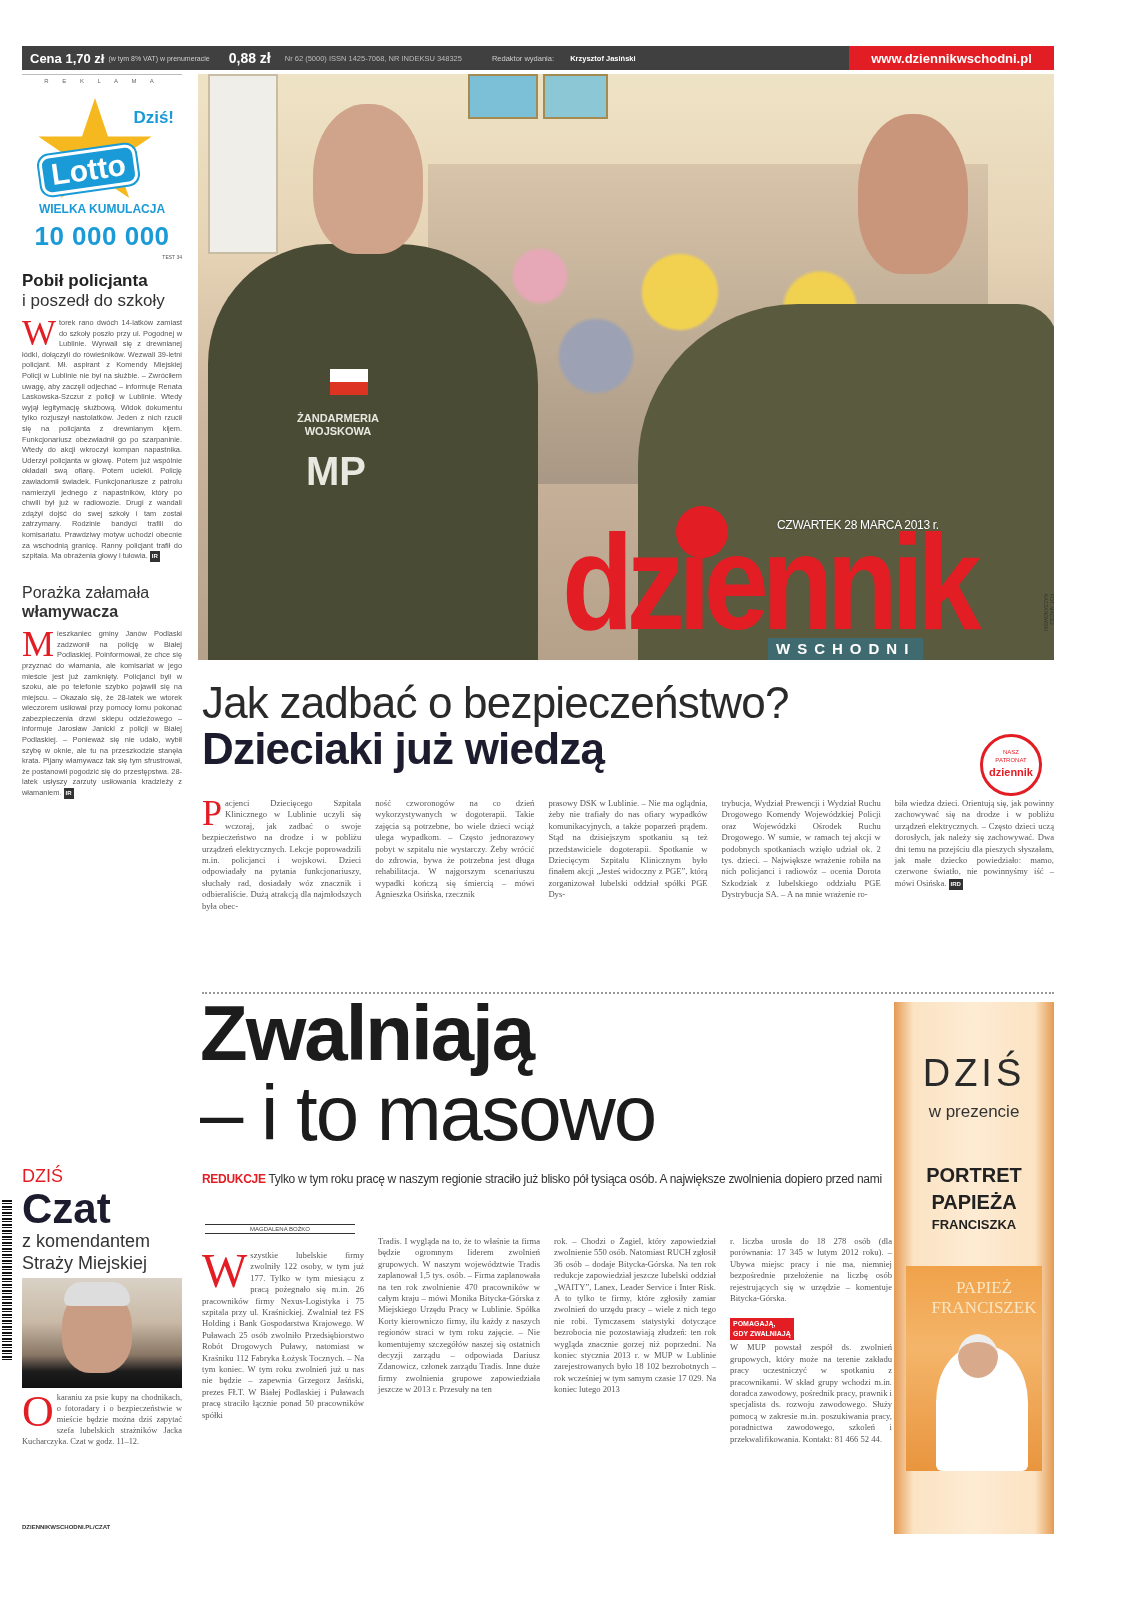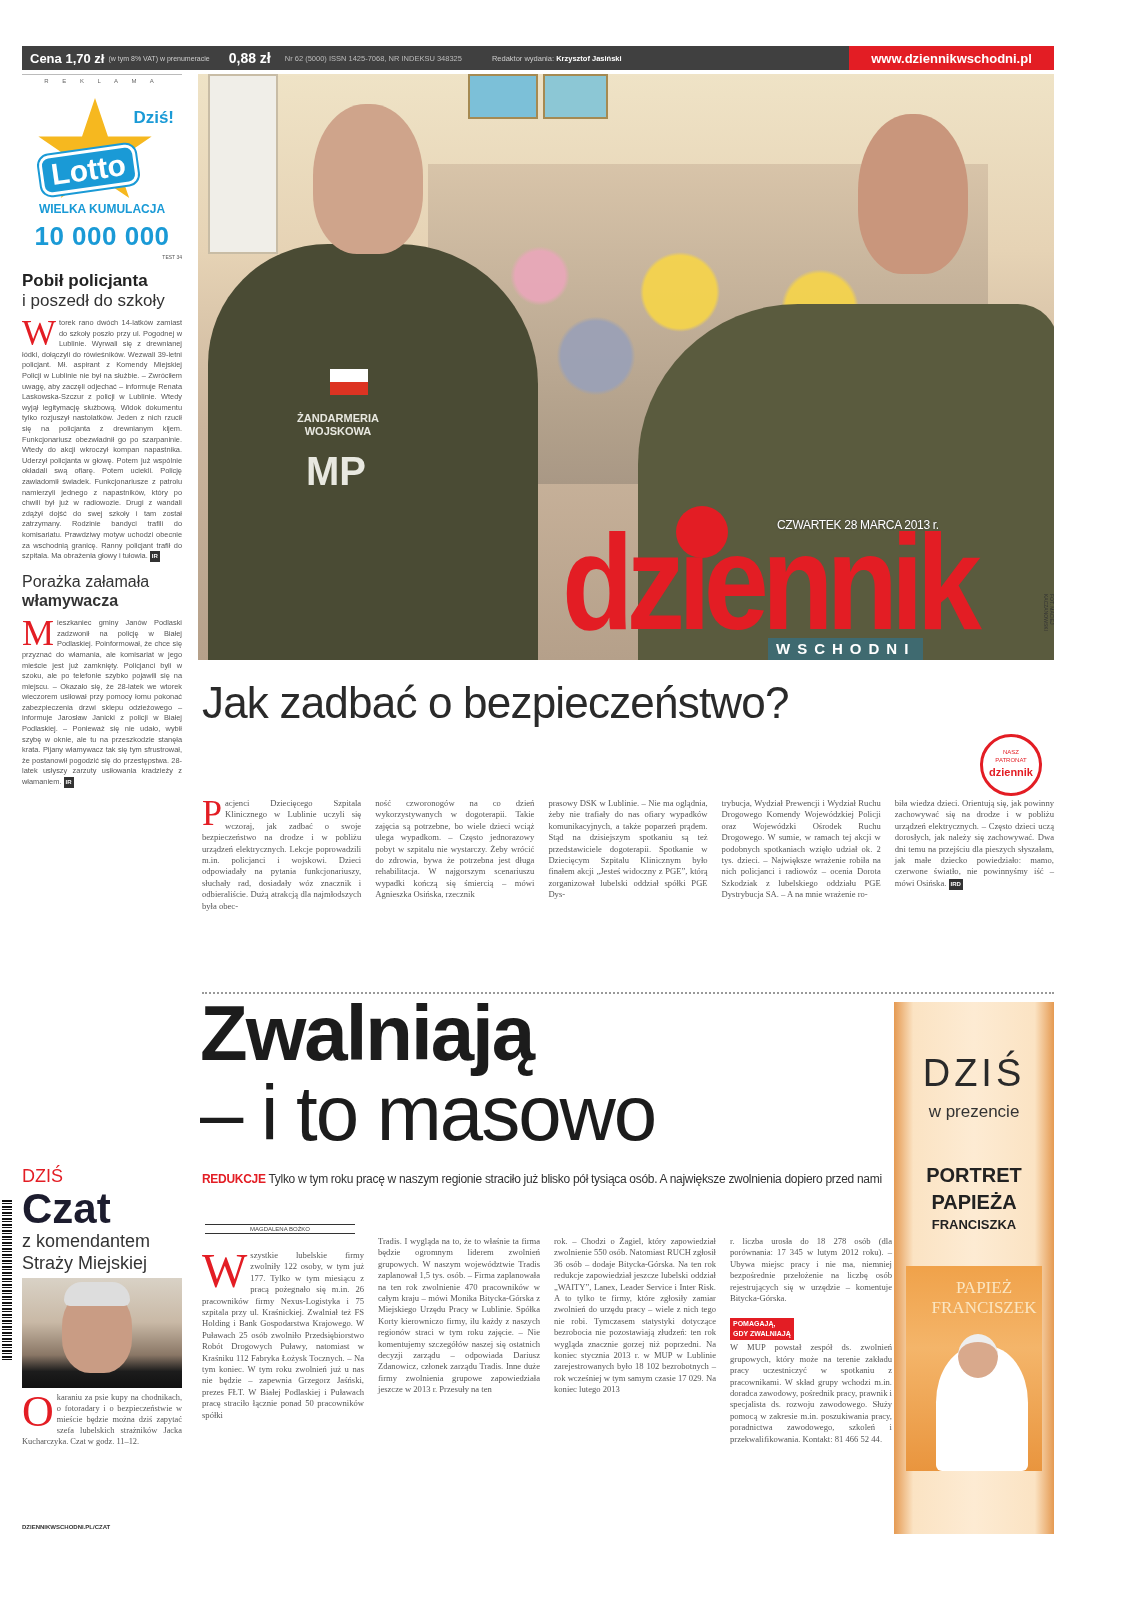--- a/index.html
+++ b/index.html
@@ -6,39 +6,39 @@
   body { width: 1140px; height: 1619px; background: #fff; font-family: "Liberation Sans", sans-serif; color: #222; position: relative; overflow: hidden; }
   .page { position: absolute; left: 22px; top: 46px; width: 1032px; height: 1490px; }
 
   
   .topbar { position: absolute; left: 0; top: 0; width: 1032px; height: 24px; background: #404040; display: flex; align-items: center; color: #ddd; font-size: 8px; }
   .topbar .price { font-weight: bold; font-size: 13px; color: #fff; padding-left: 8px; }
   .topbar .small { margin-left: 4px; font-size: 7px; color: #ccc; }
   .topbar .price2 { font-size: 14px; font-weight: bold; color: #fff; margin-left: 19px; }
   .topbar .issn { margin-left: 14px; font-size: 7.5px; color: #bbb; }
   .topbar .editor { margin-left: 30px; font-size: 7.5px; color: #ccc; }
-  .topbar .editor b { color: #fff; }
+  .topbar .editor b { color: #fff; margin-left: 14px; }
   .topbar .url { position: absolute; right: 0; top: 0; height: 24px; width: 205px; background: #e31d24; color: #fff; font-weight: bold; font-size: 13px; display: flex; align-items: center; justify-content: center; }
 
   
   .sidebar { position: absolute; left: 0; top: 28px; width: 160px; }
   .reklama { font-size: 6px; letter-spacing: 6px; color: #666; text-align: center; border-top: 1px solid #bbb; padding-top: 3px; }
   .lotto { position: relative; height: 175px; }
   .lotto .star { position: absolute; left: 14px; top: 14px; width: 118px; height: 110px; background: #f6b81f; clip-path: polygon(50% 0%, 61% 35%, 98% 35%, 68% 57%, 79% 91%, 50% 70%, 21% 91%, 32% 57%, 2% 35%, 39% 35%); }
   .lotto .dzis { position: absolute; right: 8px; top: 24px; color: #1a9ad6; font-weight: bold; font-size: 17px; }
   .lotto .logo { position: absolute; left: 18px; top: 66px; background: #1a9ad6; color: #fff; font-weight: bold; font-size: 30px; padding: 0 8px; border: 3px solid #fff; border-radius: 10px; transform: rotate(-8deg); box-shadow: 0 0 0 2px #1a9ad6; }
   .lotto .kumul { position: absolute; left: 0; top: 118px; width: 160px; text-align: center; color: #1a9ad6; font-weight: bold; font-size: 12px; }
   .lotto .amount { position: absolute; left: 0; top: 137px; width: 160px; text-align: center; color: #1a9ad6; font-weight: bold; font-size: 26px; letter-spacing: 0.5px; }
   .lotto .tiny { position: absolute; right: 0; top: 170px; font-size: 5px; color: #555; }
 
   .short-title { font-weight: bold; font-size: 17px; color: #222; line-height: 1.15; margin-top: 12px; }
   .short-sub { font-size: 17px; color: #333; line-height: 1.15; }
   .bodytxt { font-size: 7.4px; line-height: 10.6px; color: #555; text-align: justify; margin-top: 8px; }
   .dropcap { float: left; color: #e31d24; font-size: 36px; line-height: 30px; margin-right: 3px; font-family: "Liberation Serif", serif; }
-  .section-h { font-size: 16px; color: #333; margin-top: 10px; line-height: 1.2; }
+  .section-h { font-size: 16px; color: #333; margin-top: 21px; line-height: 1.2; }
   .section-h b { display: block; font-size: 16px; }
 
   .czat { position: absolute; left: 0; top: 1120px; width: 160px; }
   .czat .dzis { color: #e31d24; font-size: 18px; }
   .czat .big { font-weight: bold; font-size: 42px; color: #1c1c2e; line-height: 1.05; }
   .czat .with { font-size: 18px; color: #333; line-height: 1.2; }
   .czat .photo { margin-top: 4px; width: 160px; height: 110px; background: linear-gradient(180deg,#d9d2c6 0%,#c9b9a6 40%,#8a7766 70%,#1c1c1c 85%,#111 100%); position: relative; overflow: hidden; }
   .czat .photo .face { position: absolute; left: 40px; top: 10px; width: 70px; height: 85px; border-radius: 45% 45% 40% 40%; background: #c99c84; }
   .czat .photo .hair { position: absolute; left: 42px; top: 4px; width: 66px; height: 24px; border-radius: 30px 30px 10px 10px; background: #ddd; }
 
@@ -175,20 +175,21 @@
   </div>
 
   <div class="masthead">
     <div class="word">dziennik</div>
     <div class="dot"></div>
     <div class="date">CZWARTEK 28 MARCA 2013 r.</div>
     <div class="wschodni">WSCHODNI</div>
   </div>
 
   <div class="head1">Jak zadbać o bezpieczeństwo?</div>
+  <div class="head2">Dzieciaki już wiedzą</div>
   <div class="badge">
     <span>NASZ</span><br>
     <span>PATRONAT</span>
     <b>dziennik</b>
   </div>
   <div class="story1">
     <div class="col"><span class="dropcap">P</span><span>acjenci Dziecięcego Szpitala Klinicznego w Lublinie uczyli się wczoraj, jak zadbać o swoje bezpieczeństwo na drodze i w pobliżu urządzeń elektrycznych. Lekcje poprowadzili m.in. policjanci i wojskowi. Dzieci odpowiadały na pytania funkcjonariuszy, słuchały rad, dosiadały wóz znacznik i odbieraliście. Dużą atrakcją dla najmłodszych była obec-</span></div>
     <div class="col"><span>ność czworonogów na co dzień wykorzystywanych w dogoterapii. Takie zajęcia są potrzebne, bo wiele dzieci wciąż ulega wypadkom. – Często jednorazowy pobyt w szpitalu nie wystarczy. Żeby wrócić do zdrowia, bywa że potrzebna jest długa rehabilitacja. W najgorszym scenariuszu wypadki kończą się śmiercią – mówi Agnieszka Osińska, rzecznik</span></div>
     <div class="col"><span>prasowy DSK w Lublinie. – Nie ma oglądnia, żeby nie trafiały do nas ofiary wypadków komunikacyjnych, a także poparzeń prądem. Stąd na dzisiejszym spotkaniu są też przedstawiciele dogoterapii. Spotkanie w Dziecięcym Szpitalu Klinicznym było finałem akcji „Jesteś widoczny z PGE”, którą zorganizował lubelski oddział spółki PGE Dys-</span></div>
     <div class="col"><span>trybucja, Wydział Prewencji i Wydział Ruchu Drogowego Komendy Wojewódzkiej Policji oraz Wojewódzki Ośrodek Ruchu Drogowego. W sumie, w ramach tej akcji w podobnych spotkaniach wzięło udział ok. 2 tys. dzieci. – Największe wrażenie robiła na nich policjanci i radiowóz – ocenia Dorota Szkodziak z lubelskiego oddziału PGE Dystrybucja SA. – A na mnie wrażenie ro-</span></div>

